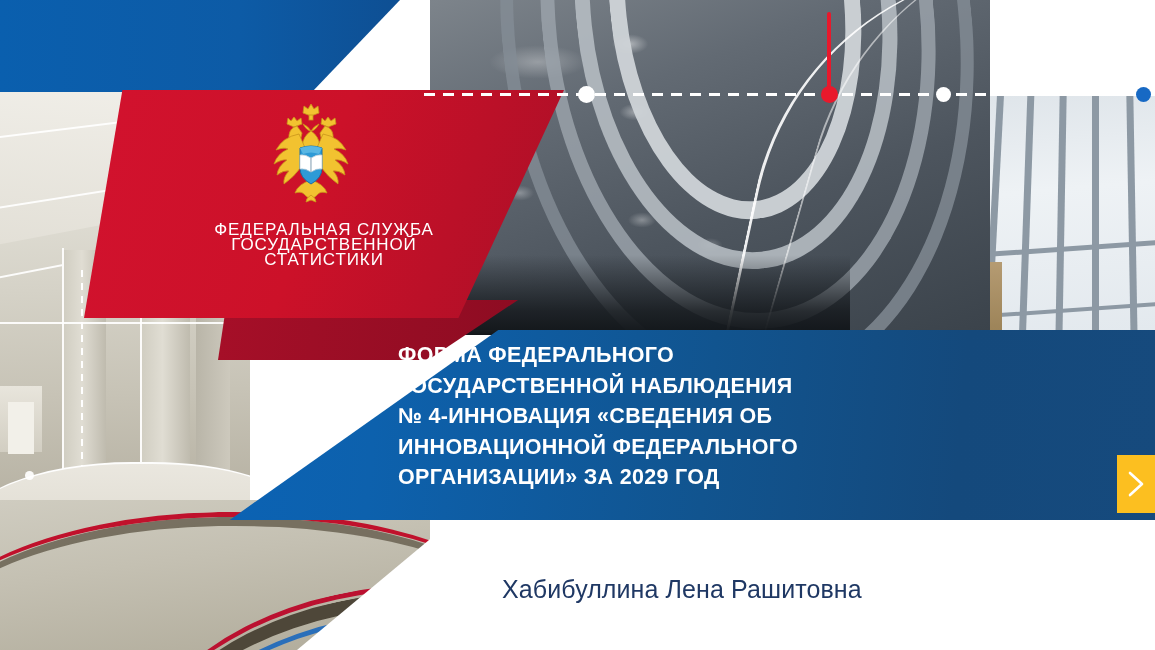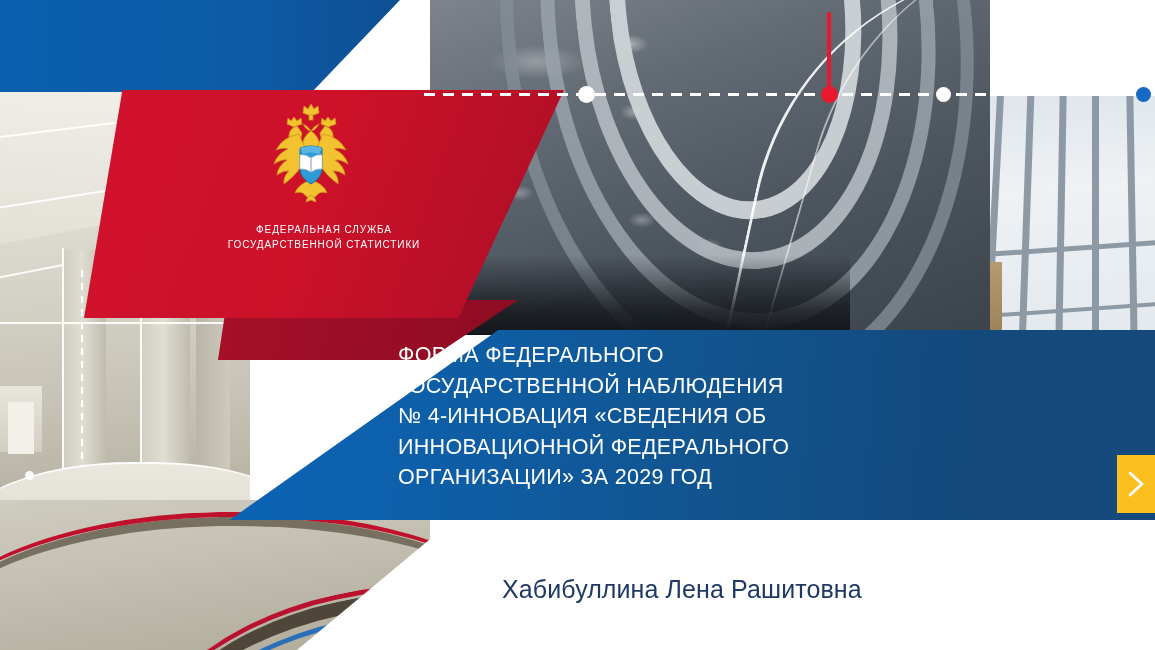--- a/index.html
+++ b/index.html
@@ -147,39 +147,39 @@
     position:absolute; left:218px; top:300px; width:300px; height:60px;
     background:linear-gradient(100deg,#a60f28,#8d0c22);
     clip-path:polygon(3% 0, 100% 0, 70% 100%, 0 100%);
   }
 
   
   .emblem { position:absolute; left:267px; top:100px; width:88px; height:104px; }
   .org-name {
     position:absolute; left:184px; top:222px; width:280px;
     text-align:center; color:#ffffff;
-    font-size:10px; font-weight:400; letter-spacing:.9px; line-height:15px;
+    font-size:17px; font-weight:400; letter-spacing:.9px; line-height:15px;
     font-family:"Liberation Sans", sans-serif;
   }
 
   
   .timeline { position:absolute; left:424px; top:93px; width:731px; height:3px;
               background:repeating-linear-gradient(90deg,#ffffff 0 11px, transparent 11px 19px); }
   .tl-dot { position:absolute; border-radius:50%; }
   .tl-stem { position:absolute; width:4px; border-radius:2px; }
 
   
   .titleband {
     position:absolute; left:160px; top:330px; width:995px; height:190px;
     background:linear-gradient(95deg,#0a63b7 0%, #0d61ad 22%, #11548f 55%, #14497c 80%, #164a7d 100%);
     clip-path:polygon(34% 0, 100% 0, 100% 100%, 7% 100%);
   }
   .title-text {
     position:absolute; left:398px; top:340px; width:560px;
-    color:#ffffff; font-weight:normal; font-size:21.5px; line-height:30.5px;
+    color:#ffffff; font-weight:bold; font-size:21.5px; line-height:30.5px;
     letter-spacing:.3px; font-family:"Liberation Sans", sans-serif;
   }
 
   
   .nextbtn {
     position:absolute; left:1117px; top:455px; width:38px; height:58px;
     background:#fcbf20; display:flex; align-items:center; justify-content:center;
   }
   .nextbtn svg { display:block; }
 

